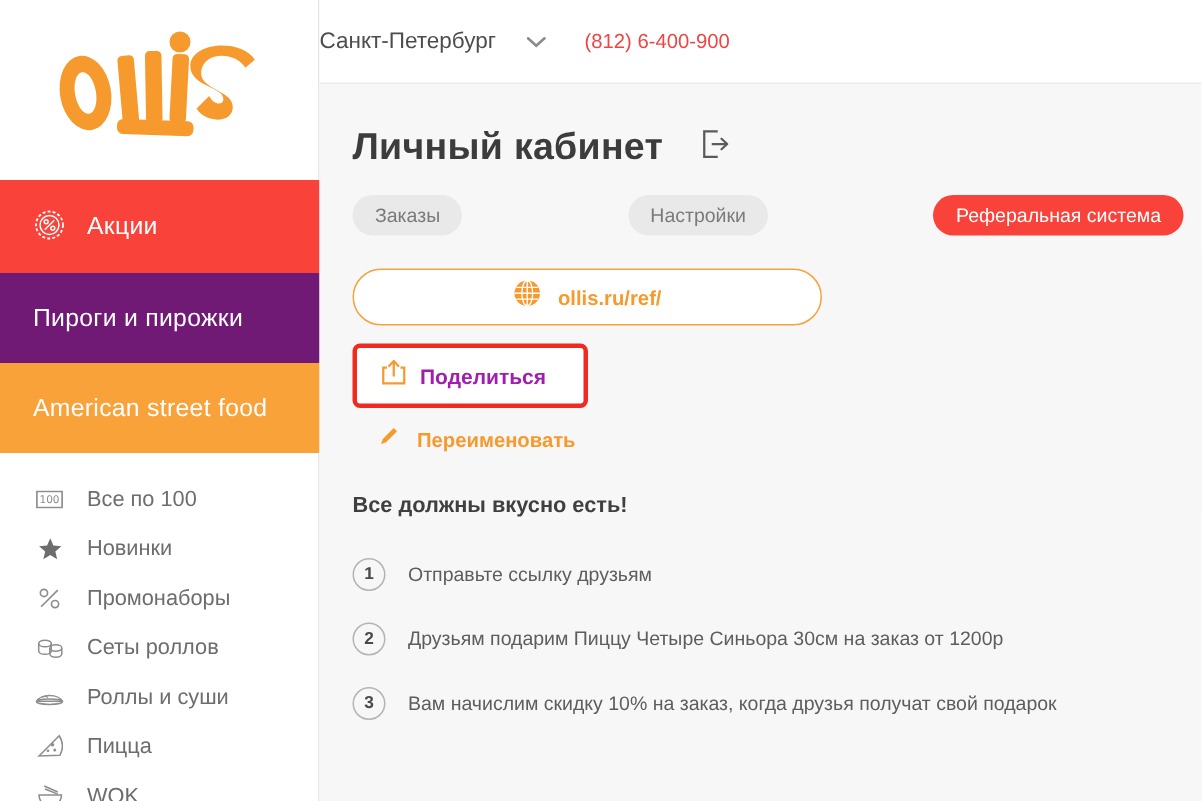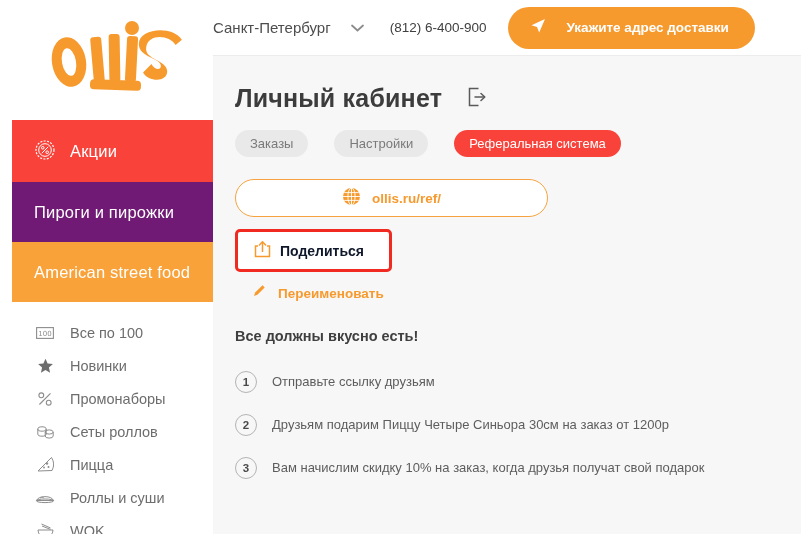--- a/index.html
+++ b/index.html
@@ -10,21 +10,20 @@
     overflow: hidden;
   }
   .page { position: relative; width: 801px; height: 534px; background: #fff; }
 
   
   .sidebar {
     position: absolute; left: 0; top: 0;
     width: 213px; height: 534px;
     background: #ffffff;
     border-right: 1px solid #e6e6e6;
-    margin-left: 12px;
   }
   .logo-wrap {
     height: 120px;
     display: flex; align-items: center; justify-content: center;
   }
   .logo-svg { display: block; }
 
   .cat-block {
     width: 213px;
     display: flex; align-items: center;
@@ -60,21 +59,21 @@
     border-bottom: 1px solid #ececec;
     display: flex; align-items: center;
   }
   .city {
     font-size: 15px; color: #4d4d4d;
     display: flex; align-items: center; gap: 20px;
   }
   .chev { color: #8a8a8a; font-size: 12px; line-height: 1; }
   .phone {
     margin-left: 26px;
-    font-size: 13.5px; color: #404040;
+    font-size: 13.5px; color: #ef4444;
   }
   .addr-btn {
     margin-left: 22px;
     height: 42px;
     background: #f79a2e;
     border-radius: 21px;
     display: flex; align-items: center;
     padding: 0 26px 0 20px;
     color: #fff; font-size: 13.5px; font-weight: bold;
     gap: 18px;
@@ -88,21 +87,21 @@
     background: #f7f7f7;
     padding: 28px 12px 0 22px;
   }
   .title-row { display: flex; align-items: center; gap: 24px; }
   .page-title {
     font-size: 25px; font-weight: bold; color: #3c3c3c;
     letter-spacing: .2px;
   }
   .logout-ico { display: block; }
 
-  .tabs { display: flex; gap: 26px; margin-top: 17px; }
+  .tabs { display: flex; gap: 26px; margin-top: 17px; justify-content: space-between; }
   .tab {
     height: 27px; border-radius: 14px;
     display: flex; align-items: center;
     padding: 0 15px;
     font-size: 13px;
     background: #e9e9e9; color: #7a7a7a;
   }
   .tab.active { background: #f9423a; color: #ffffff; }
 
   .link-pill {
@@ -119,21 +118,21 @@
   .share-hl {
     margin-top: 12px;
     width: 157px; height: 43px;
     border: 3px solid #f02a20;
     border-radius: 5px;
     background: #ffffff;
     display: flex; align-items: center;
     padding-left: 16px;
     gap: 9px;
   }
-  .share-text { color: #0f172a; font-size: 14px; font-weight: bold; }
+  .share-text { color: #a21caf; font-size: 14px; font-weight: bold; }
 
   .rename-row {
     margin-top: 11px;
     display: flex; align-items: center;
     gap: 11px; padding-left: 16px;
   }
   .rename-text { color: #f79a2e; font-size: 13.5px; font-weight: bold; }
 
   .steps-title {
     margin-top: 25px;
@@ -235,39 +234,39 @@
             <path d="M1.8 5 V10 A4.2 2.2 0 0 0 10.2 10 V5" fill="none" stroke="#8d8d8d" stroke-width="1"></path>
             <ellipse cx="13.2" cy="8" rx="4" ry="2.1" fill="none" stroke="#8d8d8d" stroke-width="1"></ellipse>
             <path d="M9.2 8 V12 A4 2.1 0 0 0 17.2 12 V8" fill="none" stroke="#8d8d8d" stroke-width="1"></path>
           </svg>
         </span>
         <span>Сеты роллов</span>
       </div>
 
       <div class="menu-item">
         <span class="menu-ico">
+          <svg width="20" height="13" viewBox="0 0 20 13">
+            <path d="M1.5 9.5 A8.8 5.2 0 0 1 18.5 9.5 Z" fill="none" stroke="#8d8d8d" stroke-width="1"></path>
+            <ellipse cx="10" cy="9.8" rx="8.7" ry="1.8" fill="none" stroke="#8d8d8d" stroke-width="1"></ellipse>
+            <path d="M5 7 Q7 5.5 9 7" fill="none" stroke="#8d8d8d" stroke-width="0.8"></path>
+          </svg>
+        </span>
+        <span>Роллы и суши</span>
+      </div>
+
+      <div class="menu-item">
+        <span class="menu-ico">
           <svg width="18" height="17" viewBox="0 0 18 17">
             <path d="M2 15 L15.5 1.5 A13 13 0 0 1 16 14.5 Z" fill="none" stroke="#8d8d8d" stroke-width="1"></path>
             <circle cx="11" cy="7.5" r="1.2" fill="#8d8d8d"></circle>
             <circle cx="12.5" cy="11" r="1" fill="#8d8d8d"></circle>
             <circle cx="8" cy="11.5" r="0.9" fill="#8d8d8d"></circle>
           </svg>
         </span>
         <span>Пицца</span>
-      </div>
-
-      <div class="menu-item">
-        <span class="menu-ico">
-          <svg width="20" height="13" viewBox="0 0 20 13">
-            <path d="M1.5 9.5 A8.8 5.2 0 0 1 18.5 9.5 Z" fill="none" stroke="#8d8d8d" stroke-width="1"></path>
-            <ellipse cx="10" cy="9.8" rx="8.7" ry="1.8" fill="none" stroke="#8d8d8d" stroke-width="1"></ellipse>
-            <path d="M5 7 Q7 5.5 9 7" fill="none" stroke="#8d8d8d" stroke-width="0.8"></path>
-          </svg>
-        </span>
-        <span>Роллы и суши</span>
       </div>
 
       <div class="menu-item">
         <span class="menu-ico">
           <svg width="19" height="17" viewBox="0 0 19 17">
             <path d="M2 8 H17 A7.5 7.5 0 0 1 2 8 Z" fill="none" stroke="#8d8d8d" stroke-width="1"></path>
             <line x1="5.5" y1="2" x2="14.5" y2="6" stroke="#8d8d8d" stroke-width="1"></line>
             <line x1="6" y1="4" x2="14.5" y2="7.4" stroke="#8d8d8d" stroke-width="1"></line>
           </svg>
         </span>
@@ -281,28 +280,20 @@
     <div class="city">
       <span>Санкт-Петербург</span>
       <span class="chev">
         <svg width="13" height="8" viewBox="0 0 13 8">
           <path d="M1 1.5 L6.5 6.5 L12 1.5" fill="none" stroke="#8a8a8a" stroke-width="1.7" stroke-linecap="round"></path>
         </svg>
       </span>
     </div>
     <div class="phone">
       <span>(812) 6-400-900</span>
-    </div>
-    <div class="addr-btn">
-      <span>
-        <svg width="20" height="20" viewBox="0 0 20 20">
-          <path d="M17 3 L3.5 9.2 L9 11 L11.2 16.4 Z" fill="#ffffff"></path>
-        </svg>
-      </span>
-      <span>Укажите адрес доставки</span>
     </div>
   </div>
 
   <div class="main">
 
     <div class="title-row">
       <div class="page-title">Личный кабинет</div>
       <span class="logout-ico">
         <svg width="22" height="22" viewBox="0 0 22 22">
           <path d="M12.5 2.5 H3.5 V19.5 H12.5" fill="none" stroke="#5a5a5a" stroke-width="1.5"></path>

